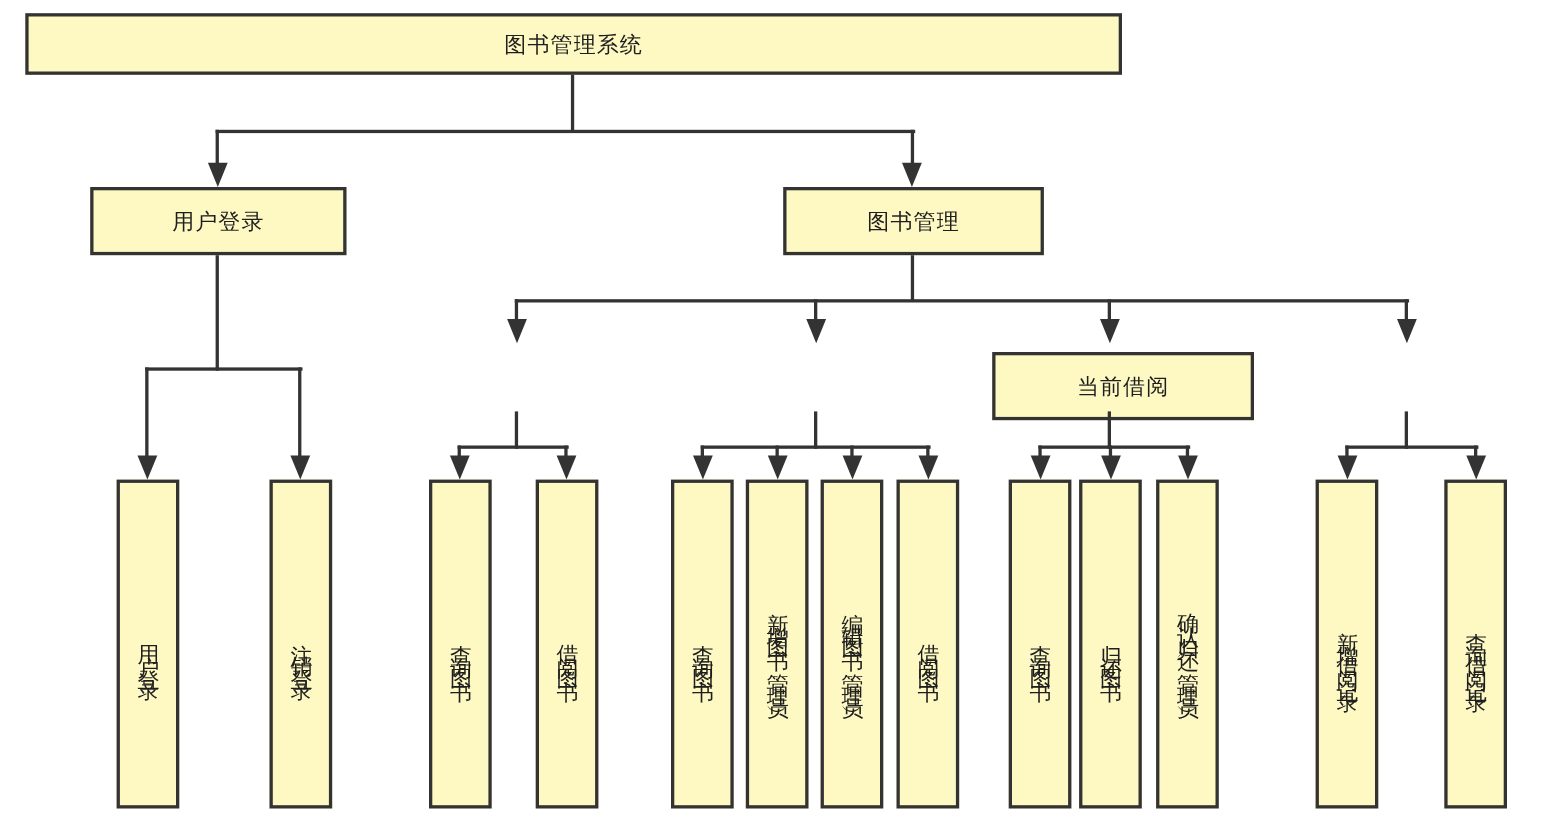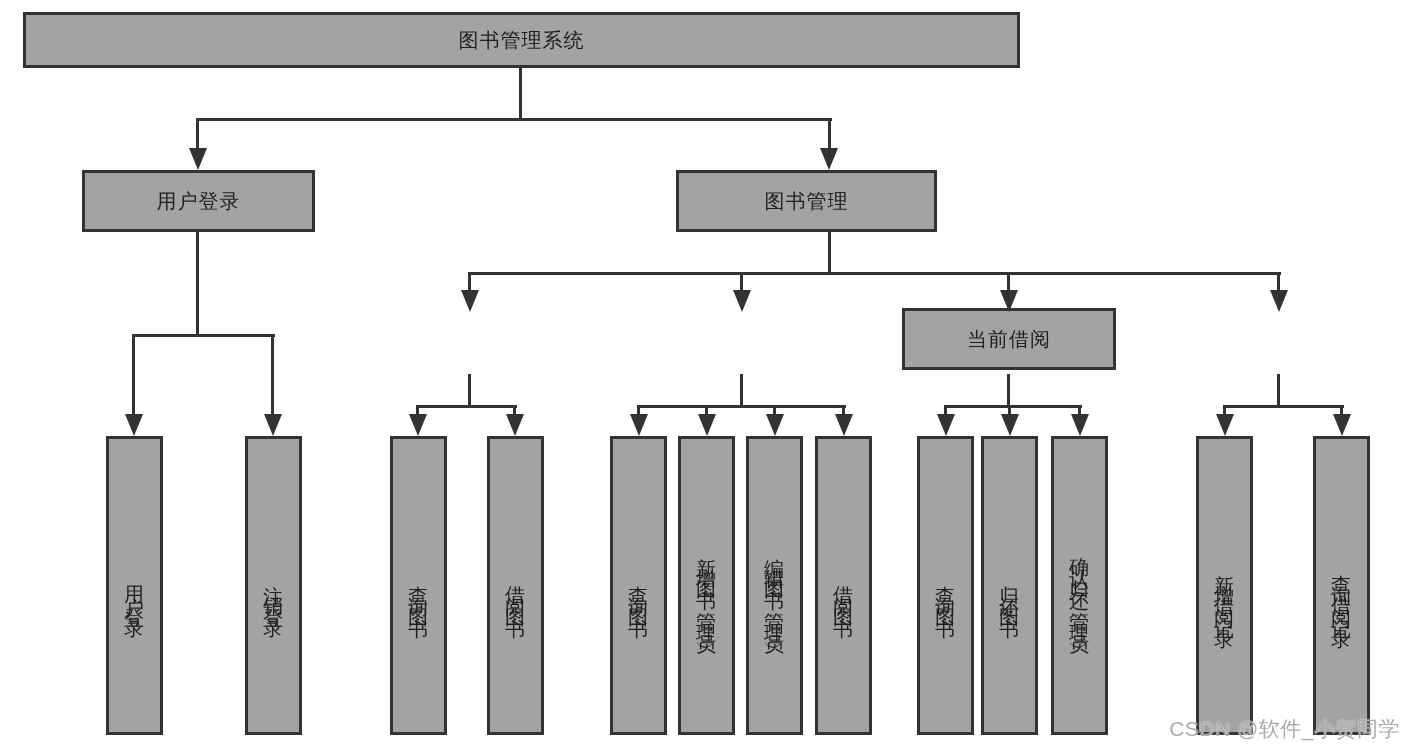--- a/index.html
+++ b/index.html
@@ -7,21 +7,21 @@
     position:relative;
     width:1405px;height:747px;
     background:#ffffff;
     font-family:"Liberation Sans", sans-serif;
     overflow:hidden;
   }
   .box{
     position:absolute;
     box-sizing:border-box;
     border:3px solid #333333;
-    background:#a3a3a3;
+    background:#fef9c3;
     display:flex;
     align-items:center;
     justify-content:center;
     color:#1e1e1e;
     font-size:20px;
     letter-spacing:1px;
   }
   .leaf{
     width:57px;height:299px;top:436px;
   }
@@ -56,25 +56,25 @@
 
 <div class="canvas">
 
   <div class="box" style="left:23px;top:12px;width:997px;height:56px">
     <span>图书管理系统</span>
   </div>
 
   <div class="box" style="left:82px;top:170px;width:233px;height:62px">
     <span>用户登录</span>
   </div>
-  <div class="box" style="left:676px;top:170px;width:261px;height:62px">
+  <div class="box" style="left:712px;top:170px;width:237px;height:62px">
     <span>图书管理</span>
   </div>
 
-  <div class="box" style="left:902px;top:308px;width:214px;height:62px">
+  <div class="box" style="left:902px;top:320px;width:238px;height:62px">
     <span>当前借阅</span>
   </div>
 
   <div class="box leaf" style="left:106px">
     <span class="vtext">用户登录</span>
   </div>
   <div class="box leaf" style="left:245px">
     <span class="vtext">注销登录</span>
   </div>
 
@@ -181,15 +181,14 @@
 
   <div>
     <div class="vline" style="left:1277px;top:374px;width:3px;height:34px"></div>
     <div class="hline" style="left:1223px;top:405px;width:121px;height:3px"></div>
     <div class="vline" style="left:1223px;top:405px;width:3px;height:12px"></div>
     <div class="arr" style="left:1216px;top:414px"></div>
     <div class="vline" style="left:1340px;top:405px;width:3px;height:12px"></div>
     <div class="arr" style="left:1333px;top:414px"></div>
   </div>
 
-  <div class="watermark">CSDN @软件_小贺同学</div>
 
 </div>
 
 </body></html>

